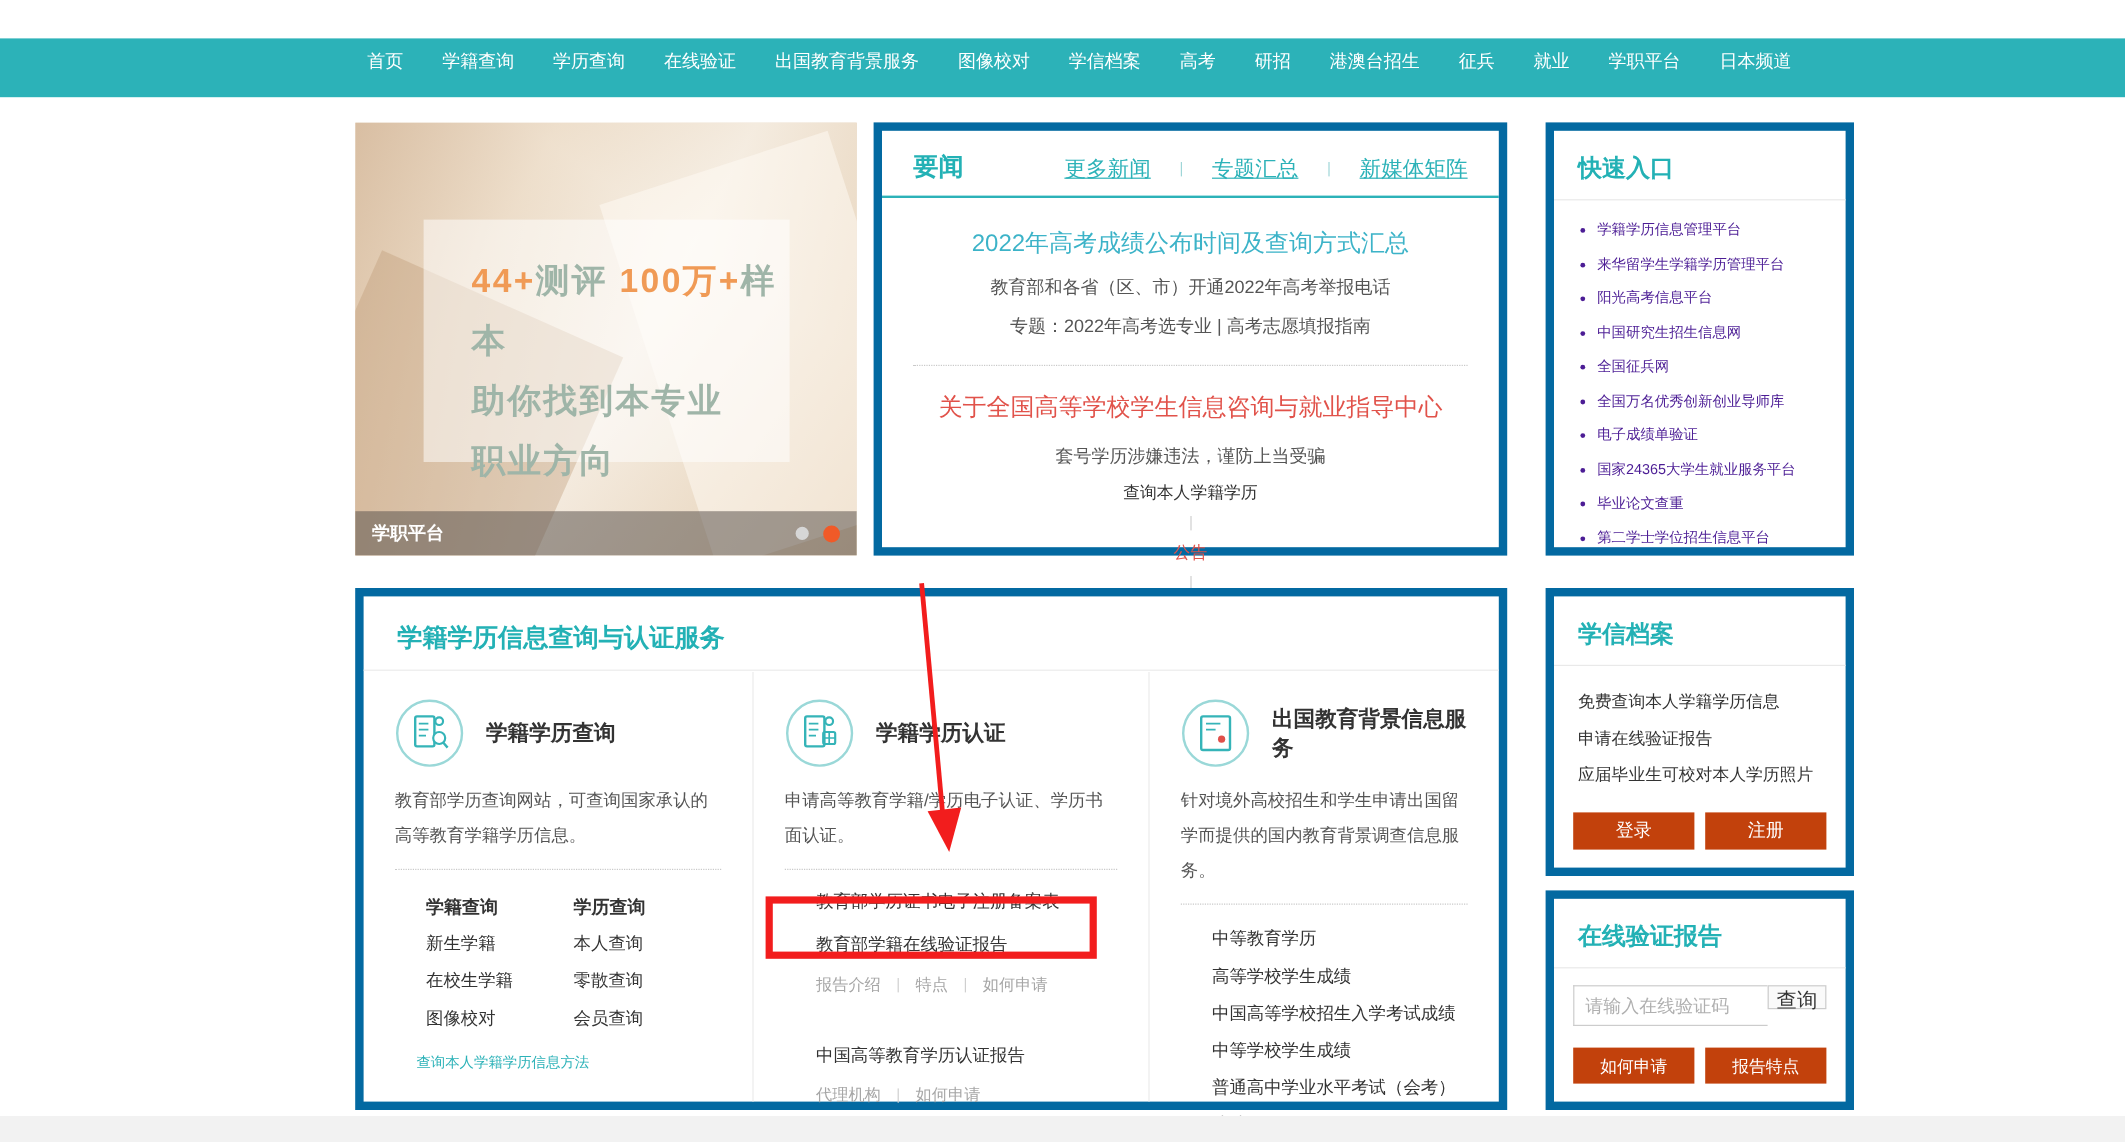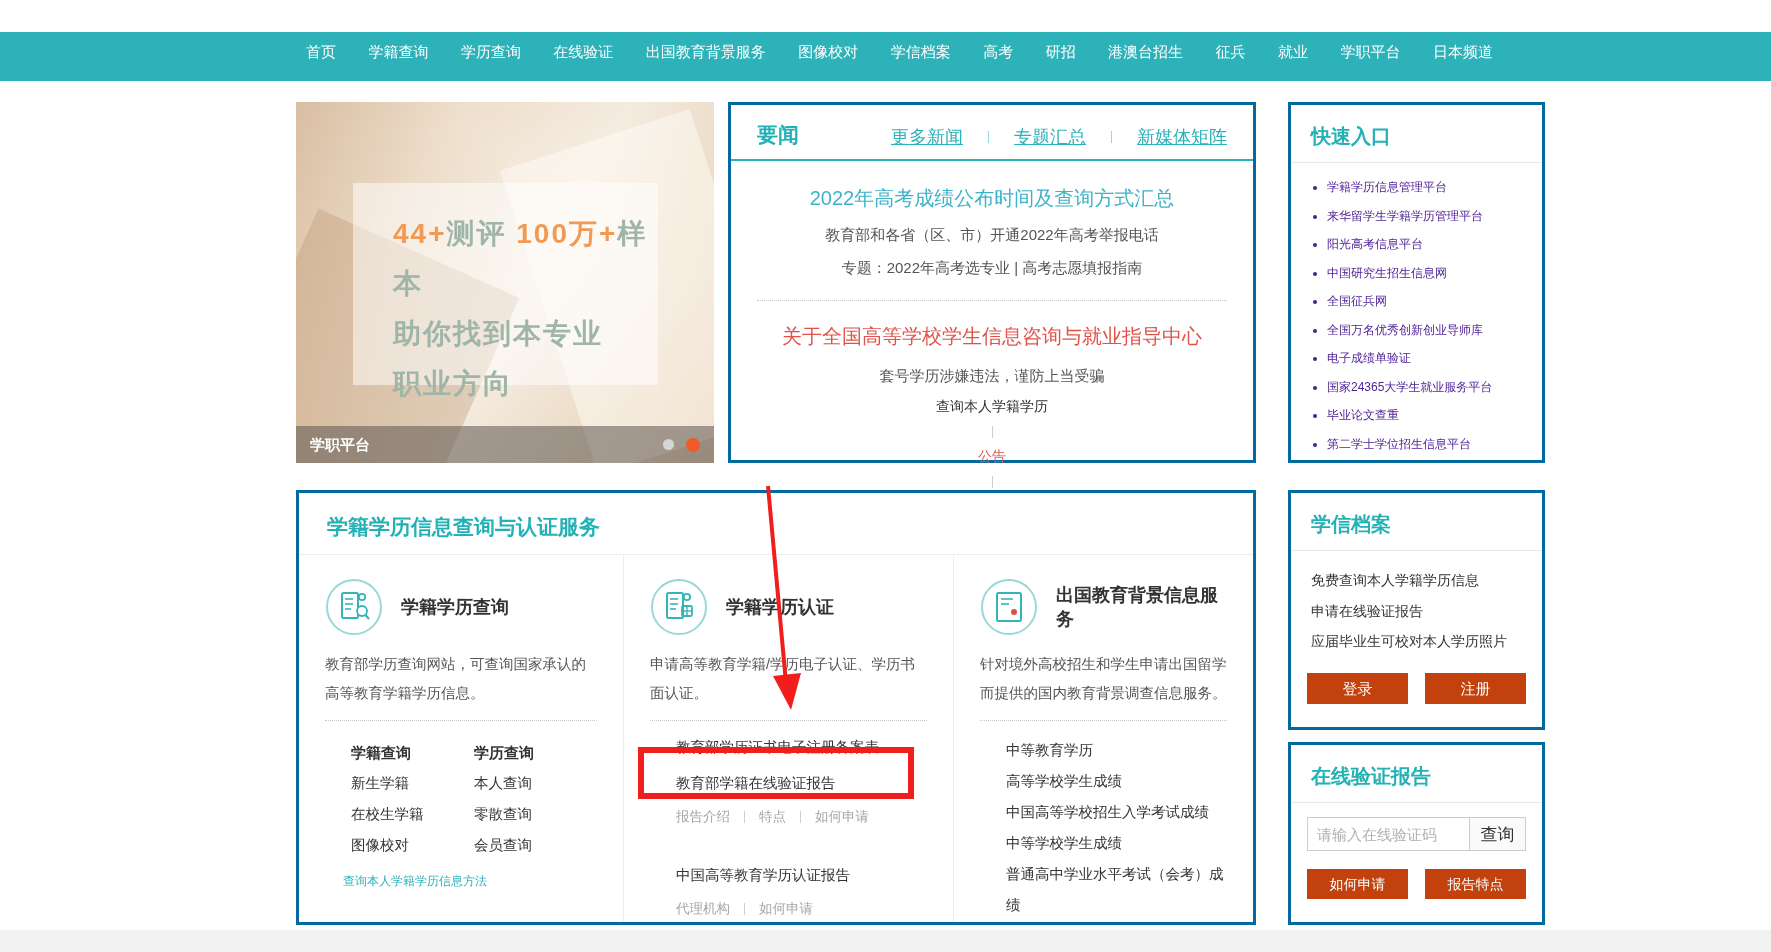--- a/index.html
+++ b/index.html
@@ -6,21 +6,21 @@
   html,body { width:1771px; height:952px; background:#fff;
     font-family:"Liberation Sans","DejaVu Sans",sans-serif; color:#333; }
   body { position:relative; overflow:hidden; }
 
   
   .navbar { position:absolute; top:32px; left:0; right:0; height:49px; background:#2cb2b8; }
   .navbar ul { list-style:none; margin-left:292px; height:40px; }
   .navbar li { display:inline-block; line-height:40px; padding:0 14px; font-size:15px;
     color:#fff; cursor:pointer; }
 
-  .panel { position:absolute; background:#fff; border:3px solid #0369a1; }
+  .panel { position:absolute; background:#fff; border:7px solid #0369a1; }
 
   
   .carousel { position:absolute; left:296px; top:102px; width:418px; height:361px; overflow:hidden; }
   .photo { position:absolute; inset:0;
     background:
       linear-gradient(118deg, rgba(214,186,157,.9) 0%, rgba(236,219,198,.75) 28%, rgba(247,240,230,.85) 55%, rgba(226,202,172,.9) 100%),
       linear-gradient(35deg, #cfa987 0%, #e8d6bf 40%, #f6efe4 70%, #dcc3a4 100%);
   }
   .photo-shape1 { position:absolute; left:-40px; top:140px; width:220px; height:260px;
     background:rgba(186,148,112,.35); transform:rotate(24deg); }
@@ -98,21 +98,21 @@
   .archive-lines div { font-size:14px; color:#333; line-height:30.5px; }
   .btn-row { margin:16px 16px 0; display:flex; justify-content:space-between; }
   .teal-btn { display:inline-block; width:101px; height:31px; line-height:31px;
     background:#c2410c; color:#fff; font-size:15px; cursor:pointer;
     border:none; }
   .verifybox { left:1288px; top:742px; width:257px; height:183px; }
   .verify-row { margin:14px 16px 0; display:flex; }
   .verify-input { width:162px; height:34px; border:1px solid #ccc; border-right:none;
     padding:0 9px; font-size:15px; color:#333; outline:none; }
   .verify-input::placeholder { color:#b0b0b0; }
-  .search-btn { width:62px; height:34px; background:#fafafa; border:1px solid #ccc;
+  .search-btn { width:62px; height:20px; background:#fafafa; border:1px solid #ccc;
     font-size:17px; color:#333; cursor:pointer;
     font-family:Liberation Sans, sans-serif; }
   .verify-btns { margin:18px 16px 0; display:flex; justify-content:space-between; }
   .verify-btns .teal-btn { font-size:14px; height:30px; line-height:30px; }
 
   
   .footer-strip { position:absolute; left:0; right:0; top:930px; height:22px; background:#f2f2f2; }
 
   
   .annotation-arrow { position:absolute; left:740px; top:478px; width:120px; height:260px;

